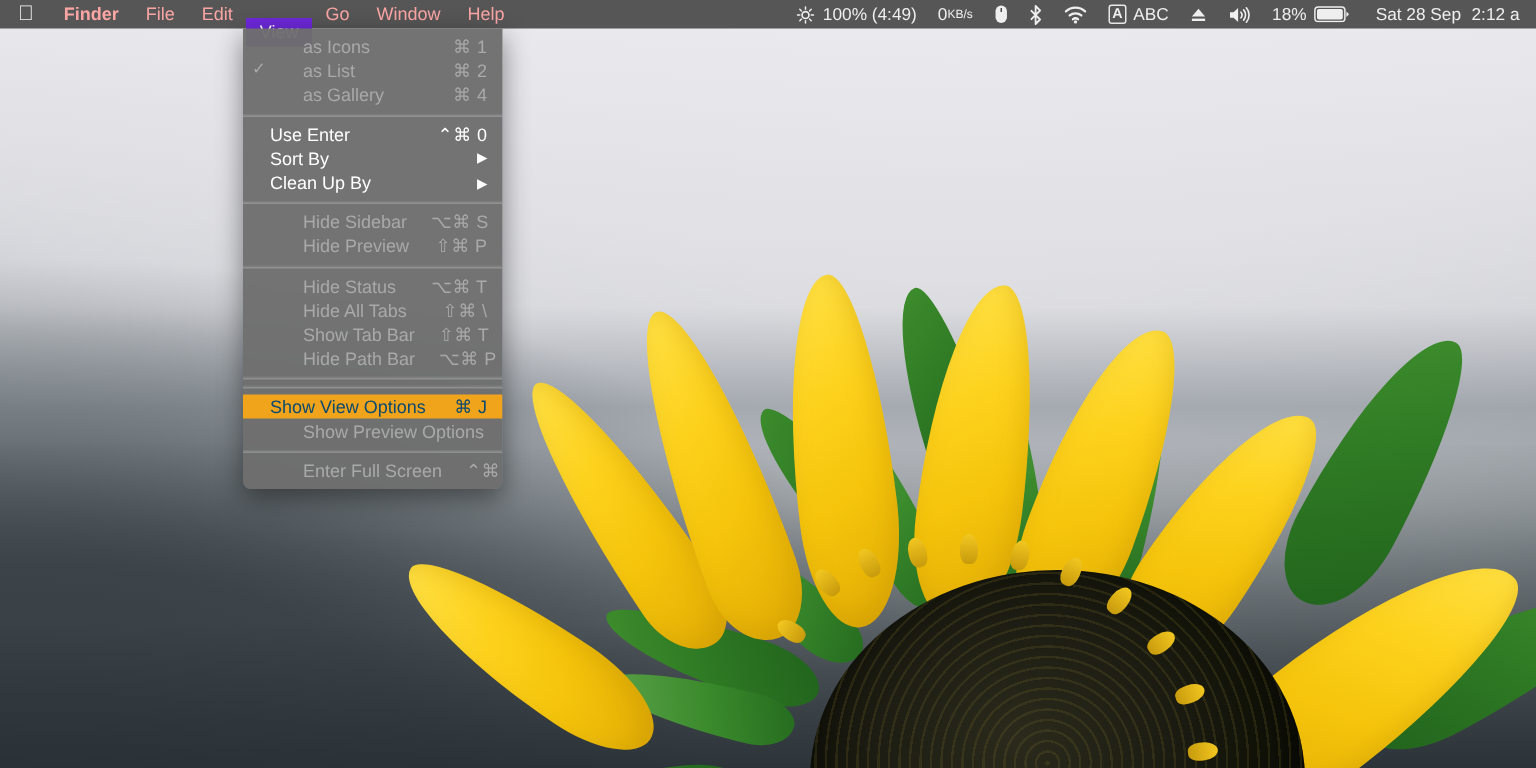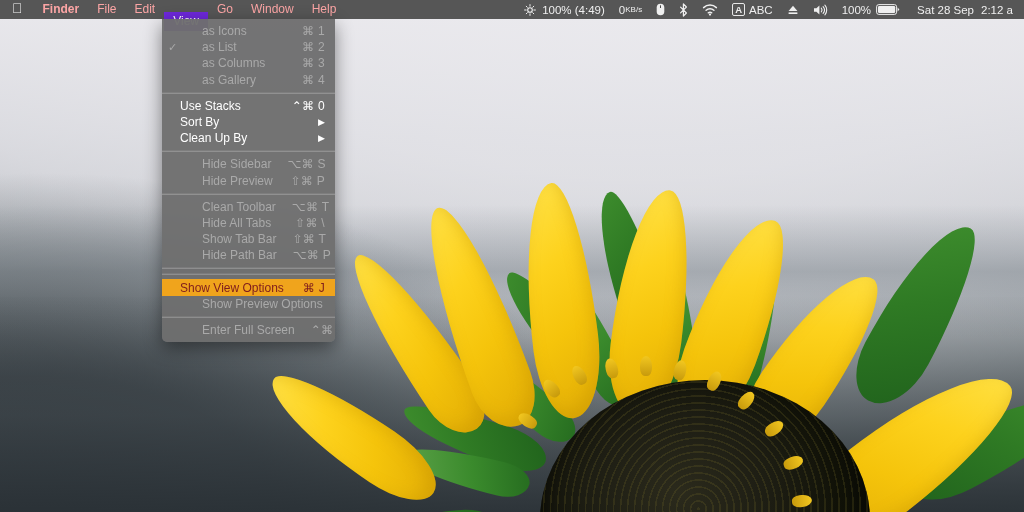--- a/index.html
+++ b/index.html
@@ -129,21 +129,21 @@
     display: flex; align-items: center;
     height: 16.2px;
     padding: 0 10px 0 18px;
     white-space: nowrap;
   }
   .mrow .label { flex: 0 0 auto; }
   .mrow .shortcut { margin-left: auto; padding-left: 16px; letter-spacing: 0.3px; }
   .mrow .arrow { margin-left: auto; font-size: 9px; line-height: 9px; }
   .mrow.disabled { color: #a9a9a9; padding-left: 40px; }
   .mrow.enabled { color: #ffffff; }
-  .mrow.highlight { background: #f0a41c; color: #7f1d1d; }
+  .mrow.highlight { background: #f0a41c; color: #0c4a6e; }
   .mrow .check {
     position: absolute; left: 6px; top: 50%; transform: translateY(-50%);
     font-size: 11px; line-height: 11px;
   }
   .msep {
     height: 1px; margin: 4px 0 4px 0;
     background: rgba(255,255,255,0.22);
     border-top: 1px solid rgba(0,0,0,0.13);
   }
 </style>
@@ -282,21 +282,21 @@
           <path d="M1 4.2 L3.4 4.2 L6.4 1.4 L6.4 10.6 L3.4 7.8 L1 7.8 Z" fill="#efefef"></path>
           <g fill="none" stroke="#efefef" stroke-width="1.1" stroke-linecap="round">
             <path d="M8.3 4.1 A3 3 0 0 1 8.3 7.9"></path>
             <path d="M10.1 2.6 A5.2 5.2 0 0 1 10.1 9.4"></path>
             <path d="M11.9 1.2 A7.3 7.3 0 0 1 11.9 10.8"></path>
           </g>
         </svg>
       </div>
 
       <div class="sb">
-        <span style="margin-right:5px;">100%</span>
+        <span style="margin-right:5px;">18%</span>
         <span>
           <svg width="24" height="11" viewBox="0 0 24 11">
             <rect x="0.6" y="0.6" width="20" height="9.8" rx="2.2" fill="none" stroke="#efefef" stroke-width="1"></rect>
             <rect x="2" y="2" width="17.2" height="7" rx="1.2" fill="#efefef"></rect>
             <path d="M21.6 3.6 L23.4 5.5 L21.6 7.4 Z" fill="#efefef"></path>
           </svg>
         </span>
       </div>
 
       <div class="sb" style="margin-left:10px;">
@@ -310,30 +310,26 @@
       <div class="mrow disabled">
         <span class="label">as Icons</span>
         <span class="shortcut">⌘ 1</span>
       </div>
       <div class="mrow disabled">
         <span class="check">✓</span>
         <span class="label">as List</span>
         <span class="shortcut">⌘ 2</span>
       </div>
       <div class="mrow disabled">
-        <span class="label">as Columns</span>
-        <span class="shortcut">⌘ 3</span>
-      </div>
-      <div class="mrow disabled">
         <span class="label">as Gallery</span>
         <span class="shortcut">⌘ 4</span>
       </div>
       <div class="msep"></div>
       <div class="mrow enabled">
-        <span class="label">Use Stacks</span>
+        <span class="label">Use Enter</span>
         <span class="shortcut">⌃⌘ 0</span>
       </div>
       <div class="mrow enabled">
         <span class="label">Sort By</span>
         <span class="arrow">▶</span>
       </div>
       <div class="mrow enabled">
         <span class="label">Clean Up By</span>
         <span class="arrow">▶</span>
       </div>
@@ -341,21 +337,21 @@
       <div class="mrow disabled">
         <span class="label">Hide Sidebar</span>
         <span class="shortcut">⌥⌘ S</span>
       </div>
       <div class="mrow disabled">
         <span class="label">Hide Preview</span>
         <span class="shortcut">⇧⌘ P</span>
       </div>
       <div class="msep"></div>
       <div class="mrow disabled">
-        <span class="label">Clean Toolbar</span>
+        <span class="label">Hide Status</span>
         <span class="shortcut">⌥⌘ T</span>
       </div>
       <div class="mrow disabled">
         <span class="label">Hide All Tabs</span>
         <span class="shortcut">⇧⌘ \</span>
       </div>
       <div class="mrow disabled">
         <span class="label">Show Tab Bar</span>
         <span class="shortcut">⇧⌘ T</span>
       </div>

